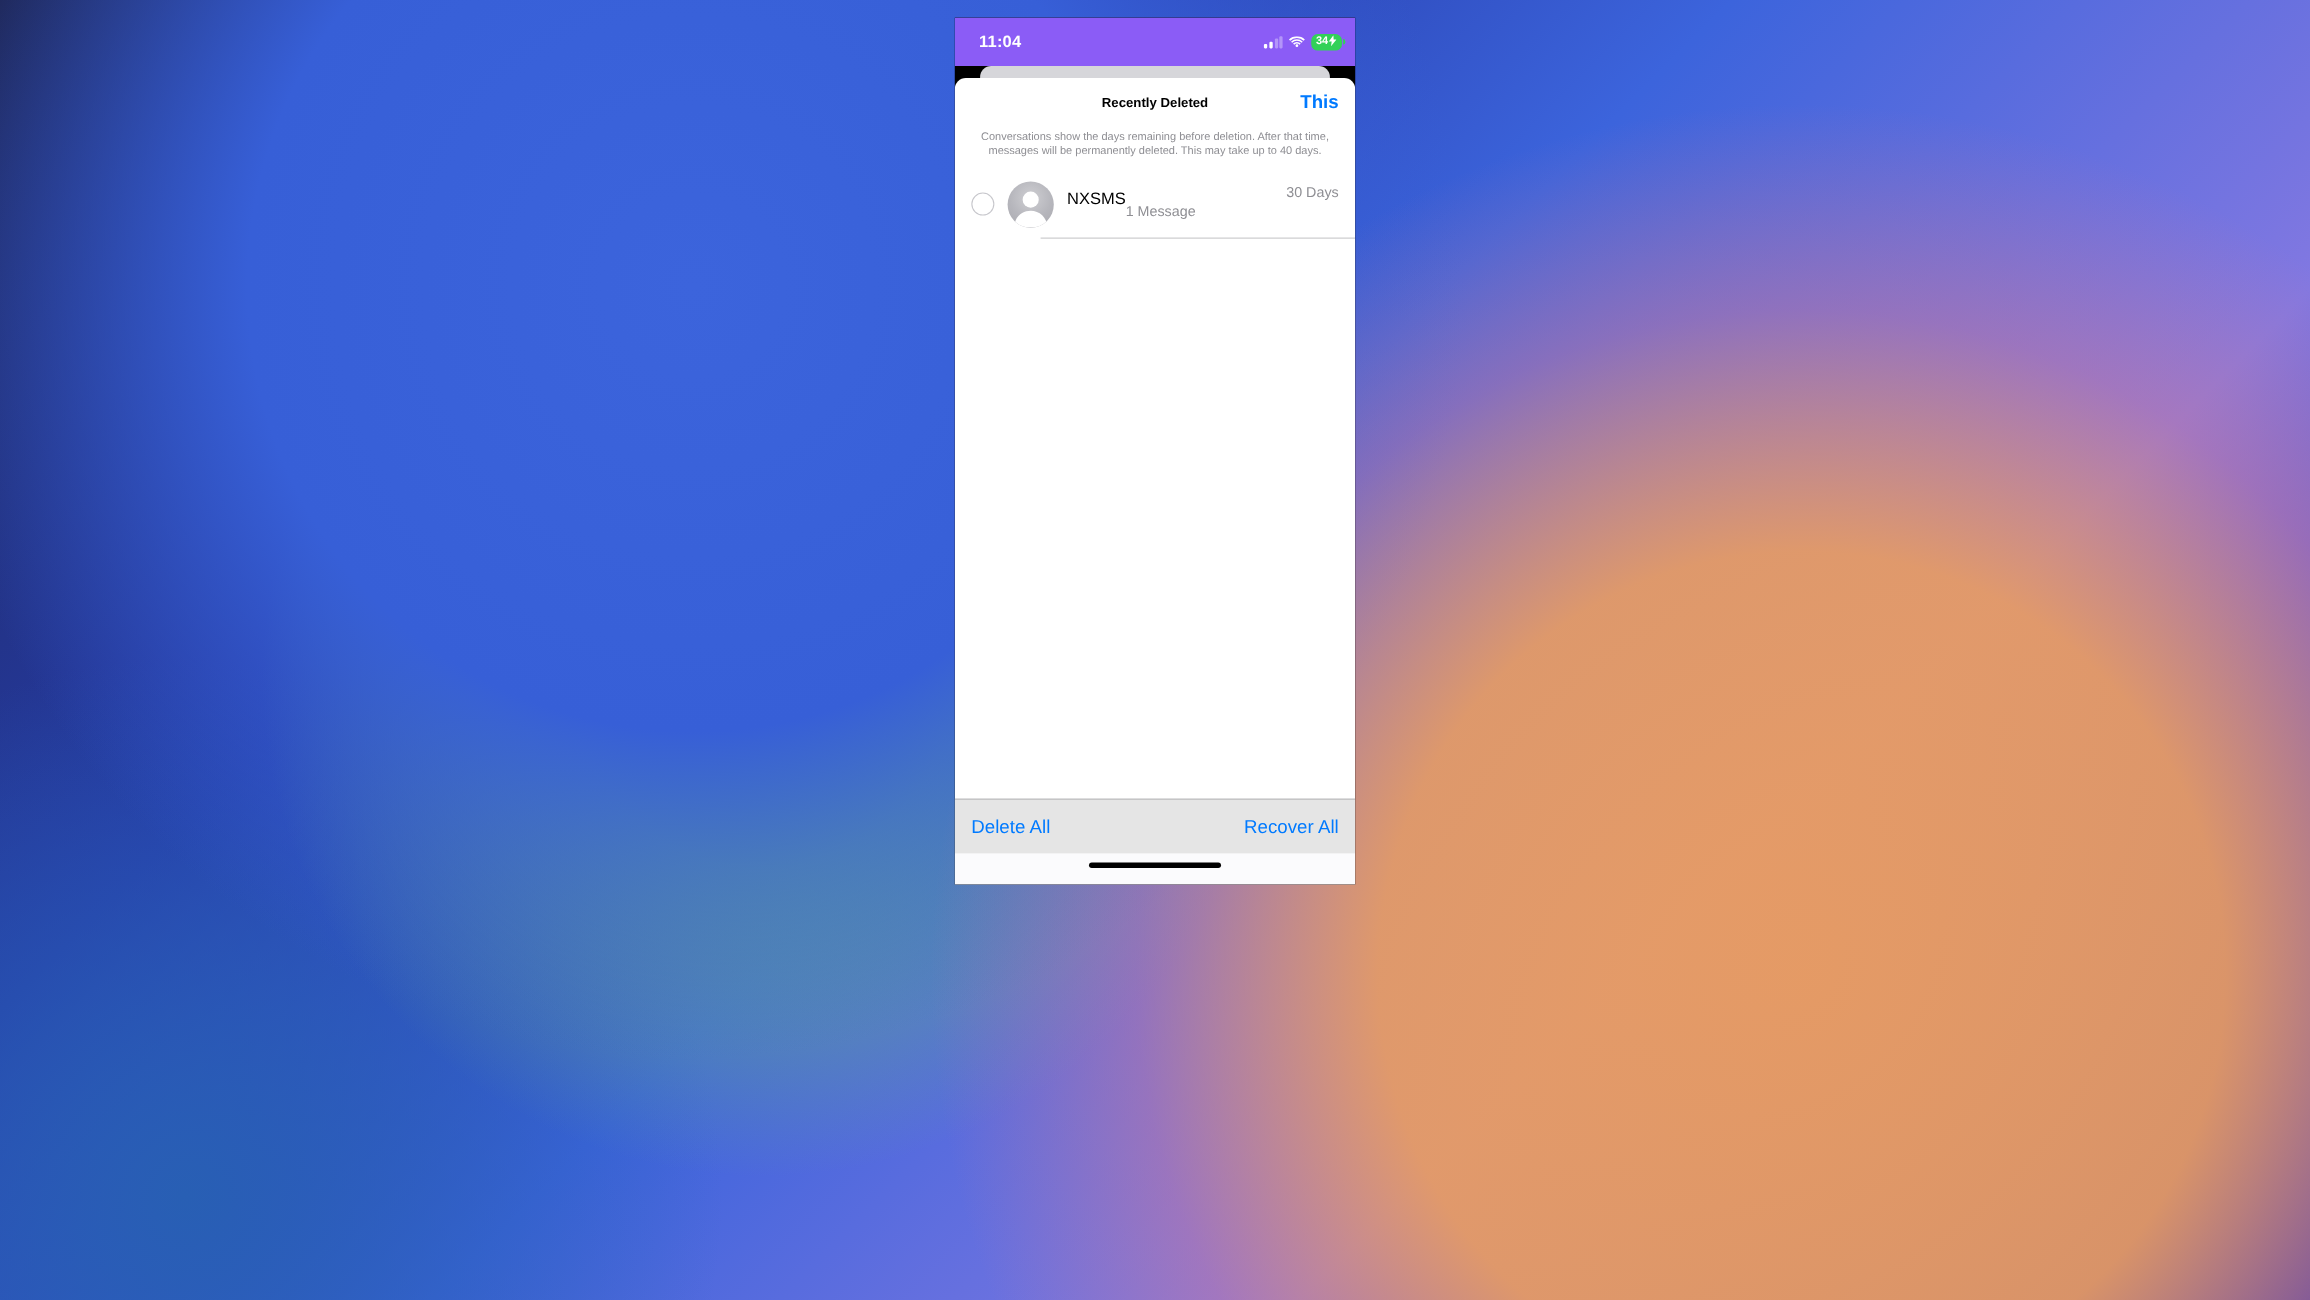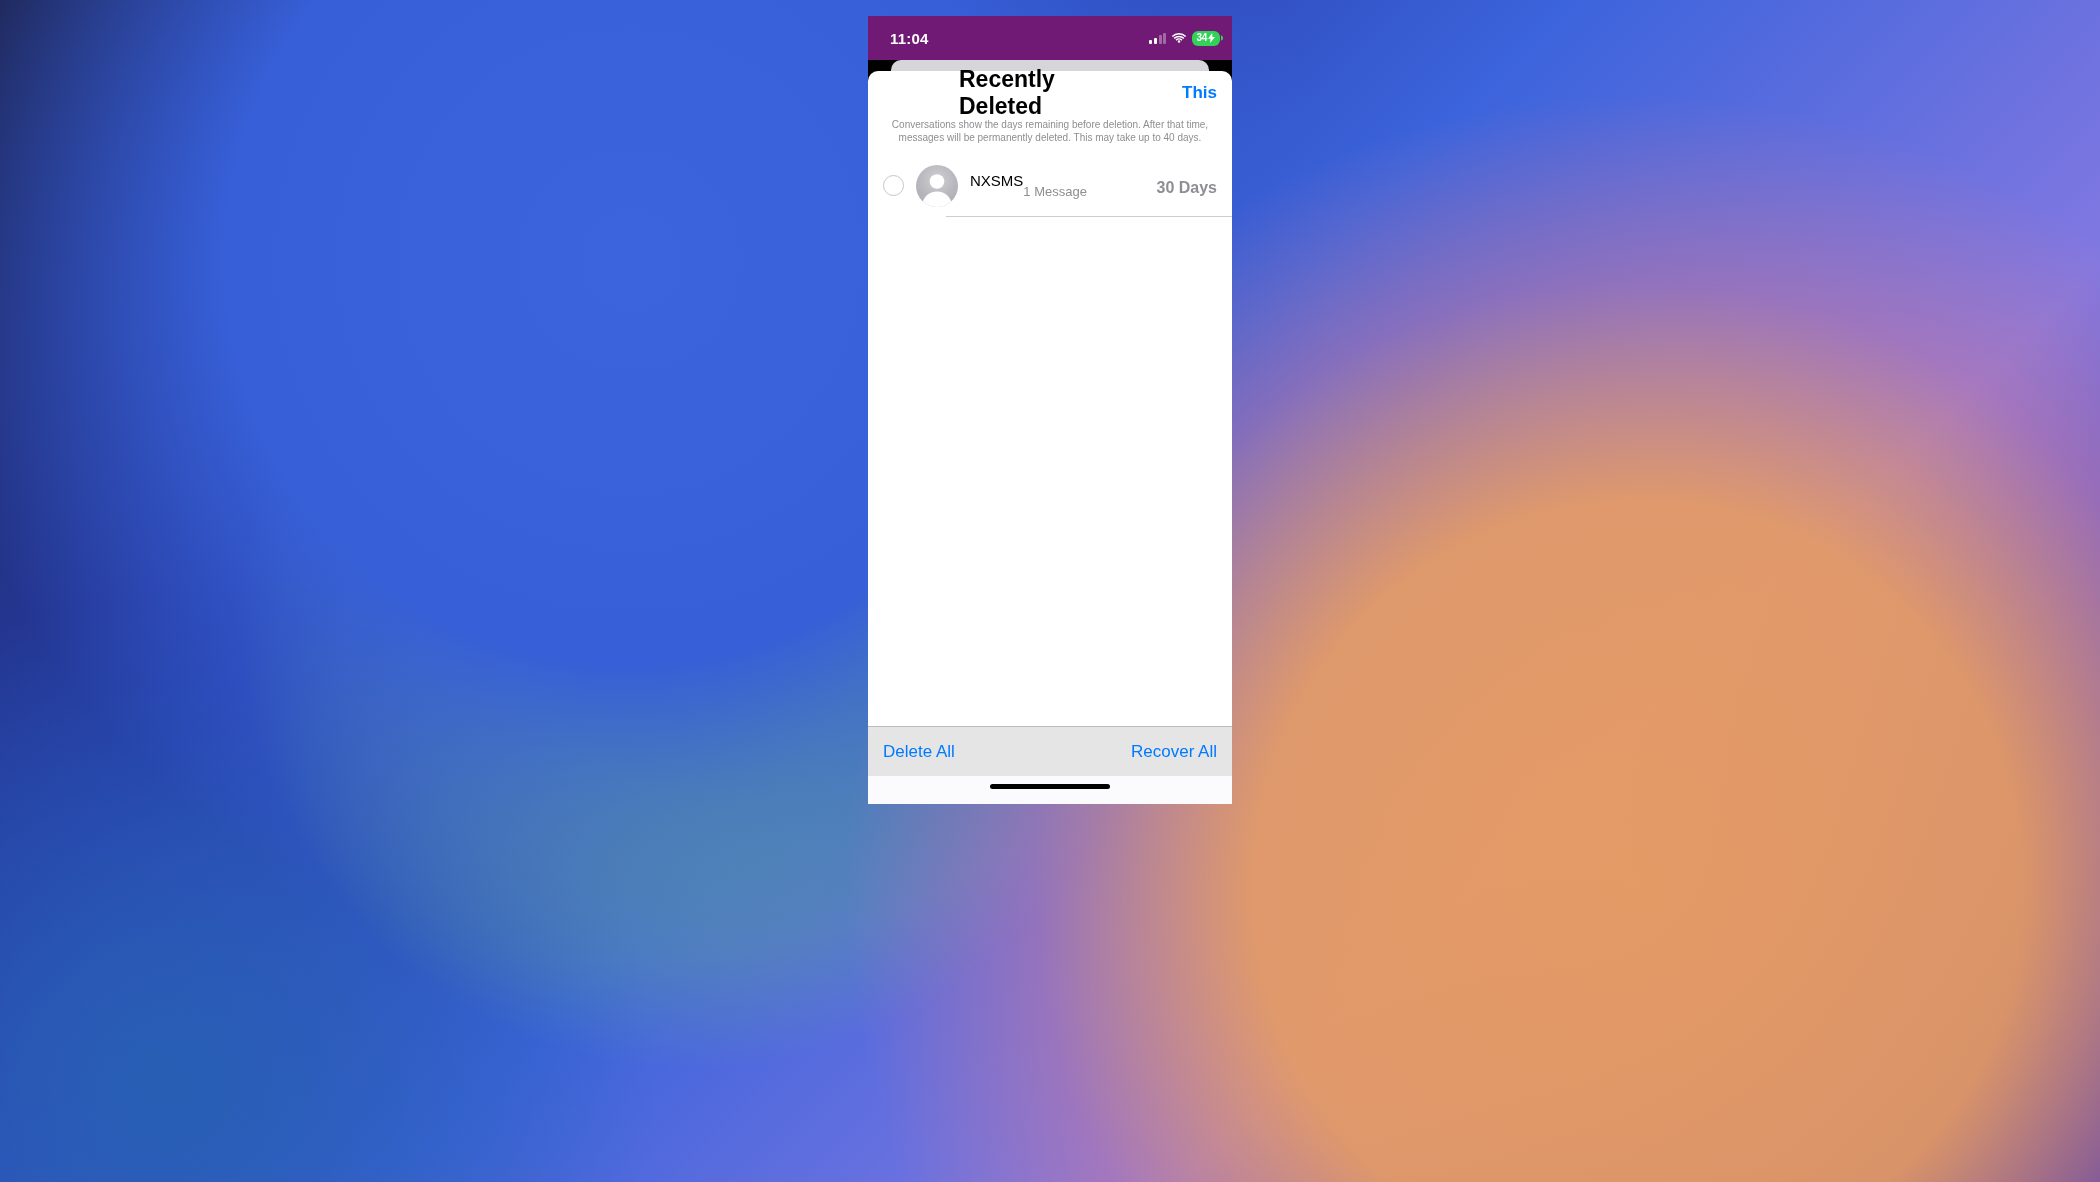--- a/index.html
+++ b/index.html
@@ -28,21 +28,21 @@
       height: 788px;
       background: #000;
       border-radius: 0;
       overflow: hidden;
     }
 
     
     .status-bar {
       height: 44px;
       width: 100%;
-      background: #701a75;
+      background: #8b5cf6;
       display: flex;
       align-items: center;
       justify-content: space-between;
       padding: 0 12px 0 22px;
       color: #fff;
     }
     .status-time { font-size: 15px; font-weight: 600; letter-spacing: 0.2px; }
     .status-right { display: flex; align-items: center; gap: 5px; }
 
     .sig-icon { width: 17px; height: 11px; display: flex; align-items: flex-end; justify-content: space-between; }
@@ -106,21 +106,21 @@
     .navbar {
       height: 44px;
       display: flex;
       align-items: center;
       position: relative;
     }
     .navbar-title {
       position: absolute;
       left: 50%;
       transform: translateX(-50%);
-      font-size: 23px;
+      font-size: 12px;
       font-weight: 600;
       color: #000;
     }
     .navbar-done {
       position: absolute;
       right: 15px;
       font-size: 17px;
       font-weight: 600;
       color: #007aff;
     }
@@ -155,21 +155,21 @@
       border-radius: 50%;
       background: radial-gradient(circle at 50% 35%, #cfcfd3 0%, #b6b6bc 55%, #a8a8ae 100%);
       display:flex; align-items:center; justify-content:center;
       flex-shrink:0;
       overflow:hidden;
     }
     .avatar svg { display:block; }
     .row-main { flex: 1; min-width: 0; display:flex; flex-direction:row; }
     .row-title { font-size: 15px; font-weight: 500; color: #000; }
     .row-sub { font-size: 13px; color: #8e8e93; margin-top: 12px; }
-    .row-meta { font-size: 16px; color: #8e8e93; align-self:flex-start; margin-top:14px;font-weight:bold; }
+    .row-meta { font-size: 13px; color: #8e8e93; align-self:flex-start; margin-top:2px; }
 
     .toolbar {
       border-top: 0.5px solid rgba(60,60,67,0.25);
       height: 50px;
       display: flex;
       align-items: center;
       justify-content: space-between;
       padding: 0 15px;
       background:#e5e5e5;
     }

